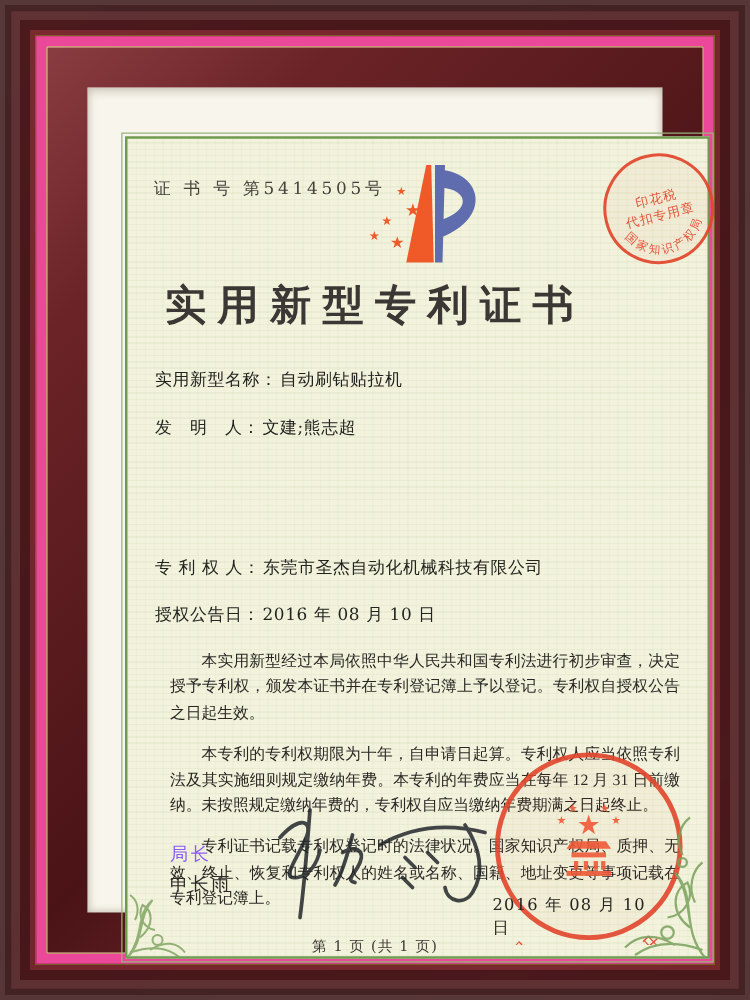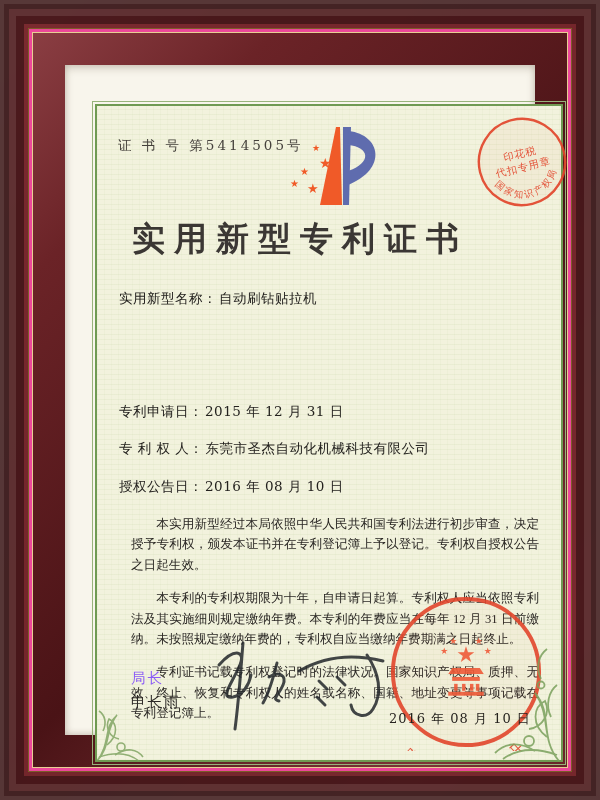--- a/index.html
+++ b/index.html
@@ -7,21 +7,21 @@
          font-family:"DejaVu Serif", serif;background:#5a1a1e;}
   
   .frame{position:absolute;inset:0;
      background:linear-gradient(135deg,#93454a 0%,#6b2327 22%,#45INVALID 0) ;
      background:linear-gradient(135deg,#93454a 0%,#6b2327 22%,#4a1316 55%,#7e3337 85%,#5e1d21 100%);
      box-shadow:inset 0 0 0 4px rgba(255,240,230,.10),
                 inset 0 0 0 9px rgba(0,0,0,.28),
                 inset 0 0 0 16px rgba(255,230,220,.12),
                 inset 0 0 0 24px rgba(0,0,0,.38),
                 inset 0 0 0 29px rgba(120,40,45,.9);}
-  .gold-trim{position:absolute;inset:29px;border:3px solid #ec4899;
+  .gold-trim{position:absolute;inset:29px;border:8px solid #ec4899;
      box-shadow:0 0 0 1px #7c5c28, inset 0 0 0 1px #e8cf93;}
   .paper{position:absolute;inset:33px;background:#f8f5ec;
      box-shadow:inset 0 3px 8px rgba(60,40,20,.22), inset 0 -2px 6px rgba(60,40,20,.15);}
   
   .green-border{position:absolute;left:27px;top:36px;width:472px;height:662px;
      border:1px solid #97b37a;}
   .green-border-inner{position:absolute;inset:2px;border:2px solid #6f9a52;
      background:
        repeating-linear-gradient(0deg, rgba(160,190,120,.10) 0 1px, rgba(255,255,255,0) 1px 5px),
        repeating-linear-gradient(90deg, rgba(160,190,120,.06) 0 1px, rgba(255,255,255,0) 1px 7px),
@@ -80,22 +80,22 @@
             <text x="8" y="66" font-size="10">★</text>
             <text x="25" y="72" font-size="13">★</text>
           </g>
         </svg>
 
         <div class="title">实用新型专利证书</div>
 
         <div class="field-row f0">
           <span class="field-label">实用新型名称：</span><span class="field-value">自动刷钻贴拉机</span>
         </div>
-        <div class="field-row f3">
-          <span class="field-label">专利申请日：</span><span class="field-value">2015 年 12 月 31 日</span>
+        <div class="field-row f1">
+          <span class="field-label">发　明　人：</span><span class="field-value">文建;熊志超</span>
         </div>
         <div class="field-row f4">
           <span class="field-label">专 利 权 人：</span><span class="field-value">东莞市圣杰自动化机械科技有限公司</span>
         </div>
         <div class="field-row f5">
           <span class="field-label">授权公告日：</span><span class="field-value">2016 年 08 月 10 日</span>
         </div>
 
         <div class="body-text">
           <p>本实用新型经过本局依照中华人民共和国专利法进行初步审查，决定授予专利权，颁发本证书并在专利登记簿上予以登记。专利权自授权公告之日起生效。</p>
@@ -174,17 +174,18 @@
             <path d="M 8,122 C 30,114 48,116 62,126"></path>
             <path d="M 18,104 C 34,92 32,74 20,68 C 14,80 22,94 36,96"></path>
             <path d="M 30,118 C 46,108 60,110 70,120"></path>
             <circle cx="36" cy="108" r="5"></circle>
             <path d="M 14,84 C 20,72 16,58 8,52"></path>
             <path d="M 24,46 C 30,34 26,22 18,16"></path>
             <circle cx="24" cy="52" r="3.5"></circle>
           </g>
         </svg>
 
+        <div class="footer">第 1 页 (共 1 页)</div>
 
       </div>
     </div>
   </div>
 </div>
 
 </body></html>

